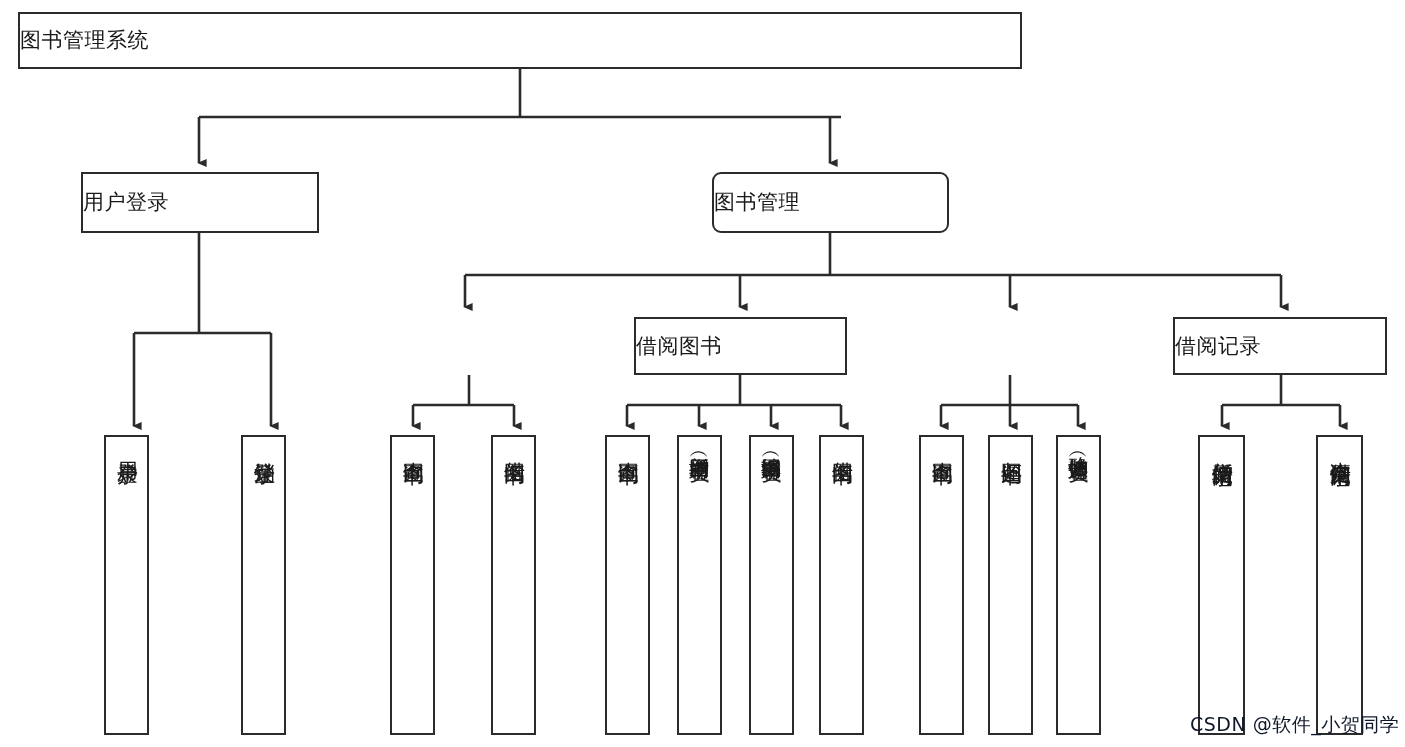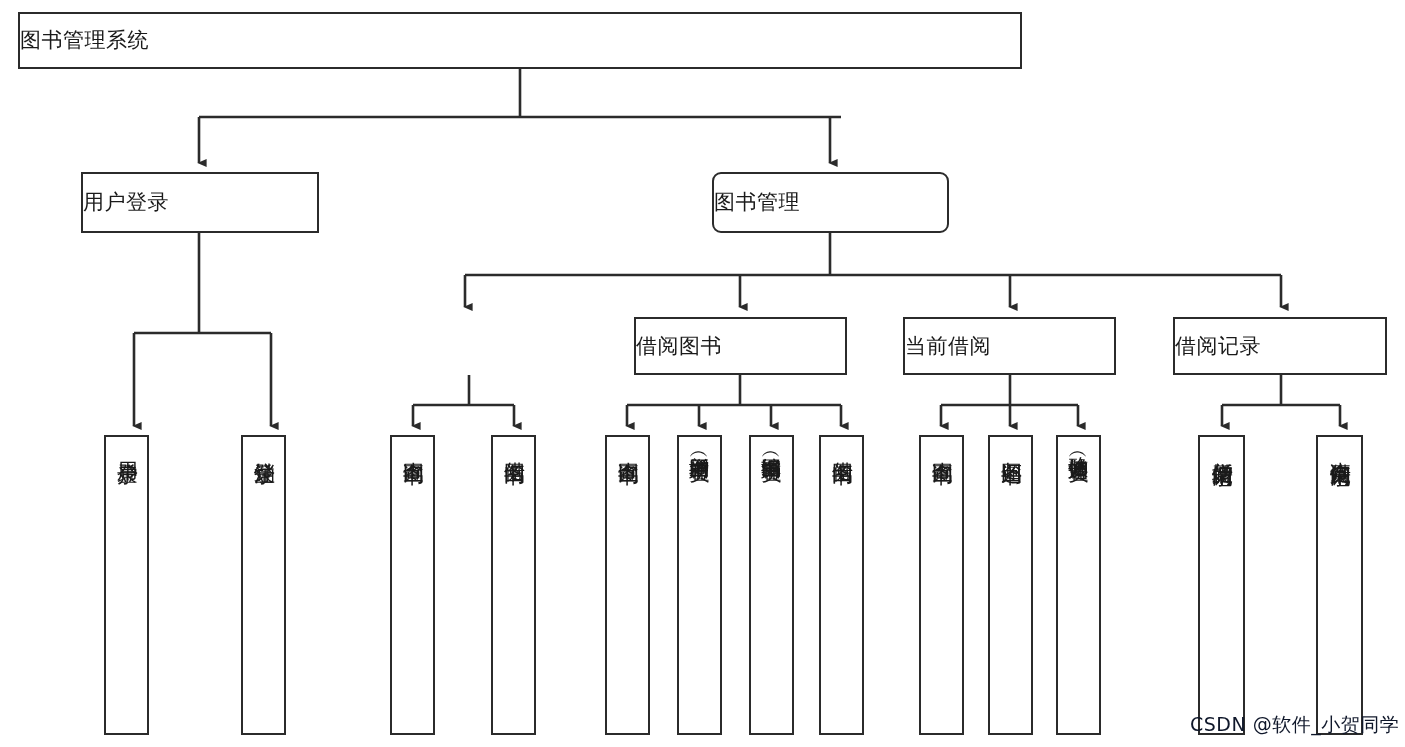--- a/index.html
+++ b/index.html
@@ -135,23 +135,20 @@
 
   <div class="node horiz" style="left:712px; top:172px; width:237px; height:61px;border-radius:9px;">
     <span class="label">图书管理</span>
   </div>
 
 
   <div class="node horiz" style="left:634px; top:317px; width:213px; height:58px;">
     <span class="label">借阅图书</span>
   </div>
 
-  <div class="node horiz" style="left:903px; top:317px; width:213px; height:58px;">
-    <span class="label">当前借阅</span>
-  </div>
 
   <div class="node horiz" style="left:1173px; top:317px; width:214px; height:58px;">
     <span class="label">借阅记录</span>
   </div>
 
   <div class="node vert" style="left:104px; top:435px; width:45px; height:300px;">
     <span class="label">用户登录</span>
   </div>
 
   <div class="node vert" style="left:241px; top:435px; width:45px; height:300px;">

